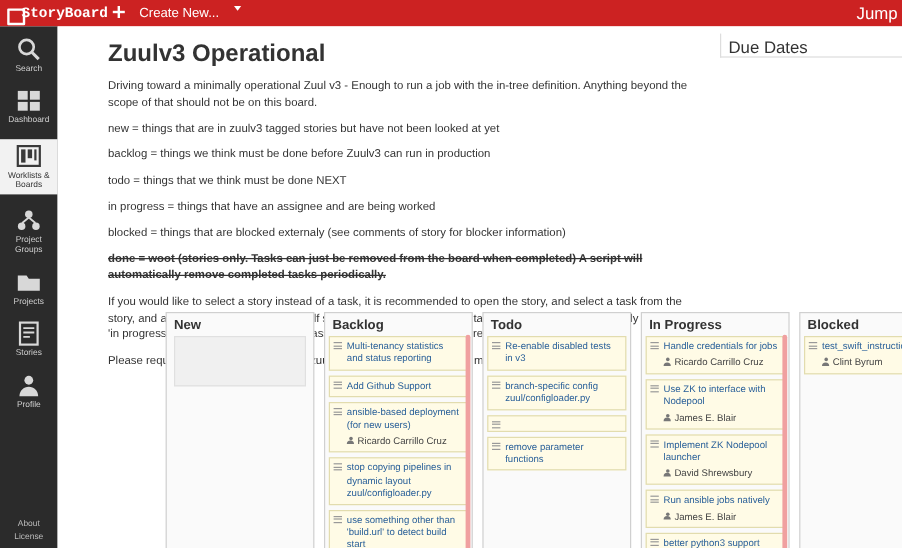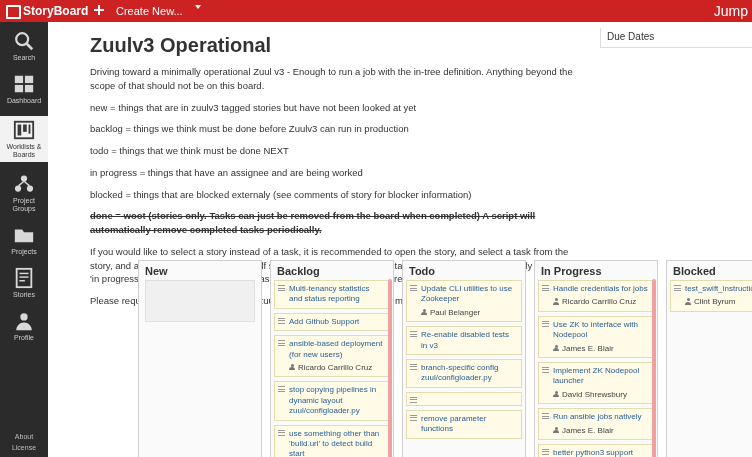--- a/index.html
+++ b/index.html
@@ -13,23 +13,23 @@
   }
   
   .topbar {
     position: absolute; top: 0; left: 0; width: 752px; height: 22px;
     background: #cc2222;
     display: flex; align-items: center;
     color: #fff;
     font-size: 11px;
   }
   .topbar .brand {
-    display: flex; align-items: flex-start; gap: 5px;
+    display: flex; align-items: flex-end; gap: 5px;
     padding-left: 6px; width: 90px;
-    font-weight: bold; font-size: 12px;
+    font-weight: bold; font-size: 12px; font-family: Liberation Mono, monospace;
   }
   .brand-icon {
     width: 12px; height: 12px;
     display: inline-block;
     position: relative;
   }
   .brand-icon:before {
     content: ""; position: absolute; left: 0; top: 1px;
     width: 11px; height: 10px;
     border: 2px solid #fff; border-radius: 1px;
@@ -102,21 +102,21 @@
     font-size: 9.5px; line-height: 1.45; color: #333;
   }
   .desc p { margin: 0 0 8px 0; }
   .desc .strike { text-decoration: line-through; font-weight: bold; }
   
   .due-dates {
     position: absolute; top: 6px; right: 0; width: 152px;
     border-left: 1px solid #ddd;
     border-bottom: 1px solid #ddd;
     height: 20px;
-    font-size: 10px; color: #333;
+    font-size: 14px; color: #333;
     padding: 3px 6px;
   }
   
   .board {
     position: absolute; top: 238px; left: 48px;
     width: 704px; height: 219px;
     display: flex; gap: 8px;
     padding-left: 42px;
   }
   .col {
@@ -350,29 +350,20 @@
 
     <div class="col">
       <div class="col-head">Todo</div>
       <div class="col-body">
         <div class="card">
           <span class="lines">
               <i></i>
               <i></i>
               <i></i>
             </span>
-          <span class="title">Update CLI utilities to use Zookeeper</span>
-          <span class="assignee"><span class="person"></span><span>Paul Belanger</span></span>
-        </div>
-        <div class="card">
-          <span class="lines">
-              <i></i>
-              <i></i>
-              <i></i>
-            </span>
           <span class="title">Re-enable disabled tests in v3</span>
         </div>
         <div class="card">
           <span class="lines">
               <i></i>
               <i></i>
               <i></i>
             </span>
           <span class="title">branch-specific config zuul/configloader.py</span>
         </div>

